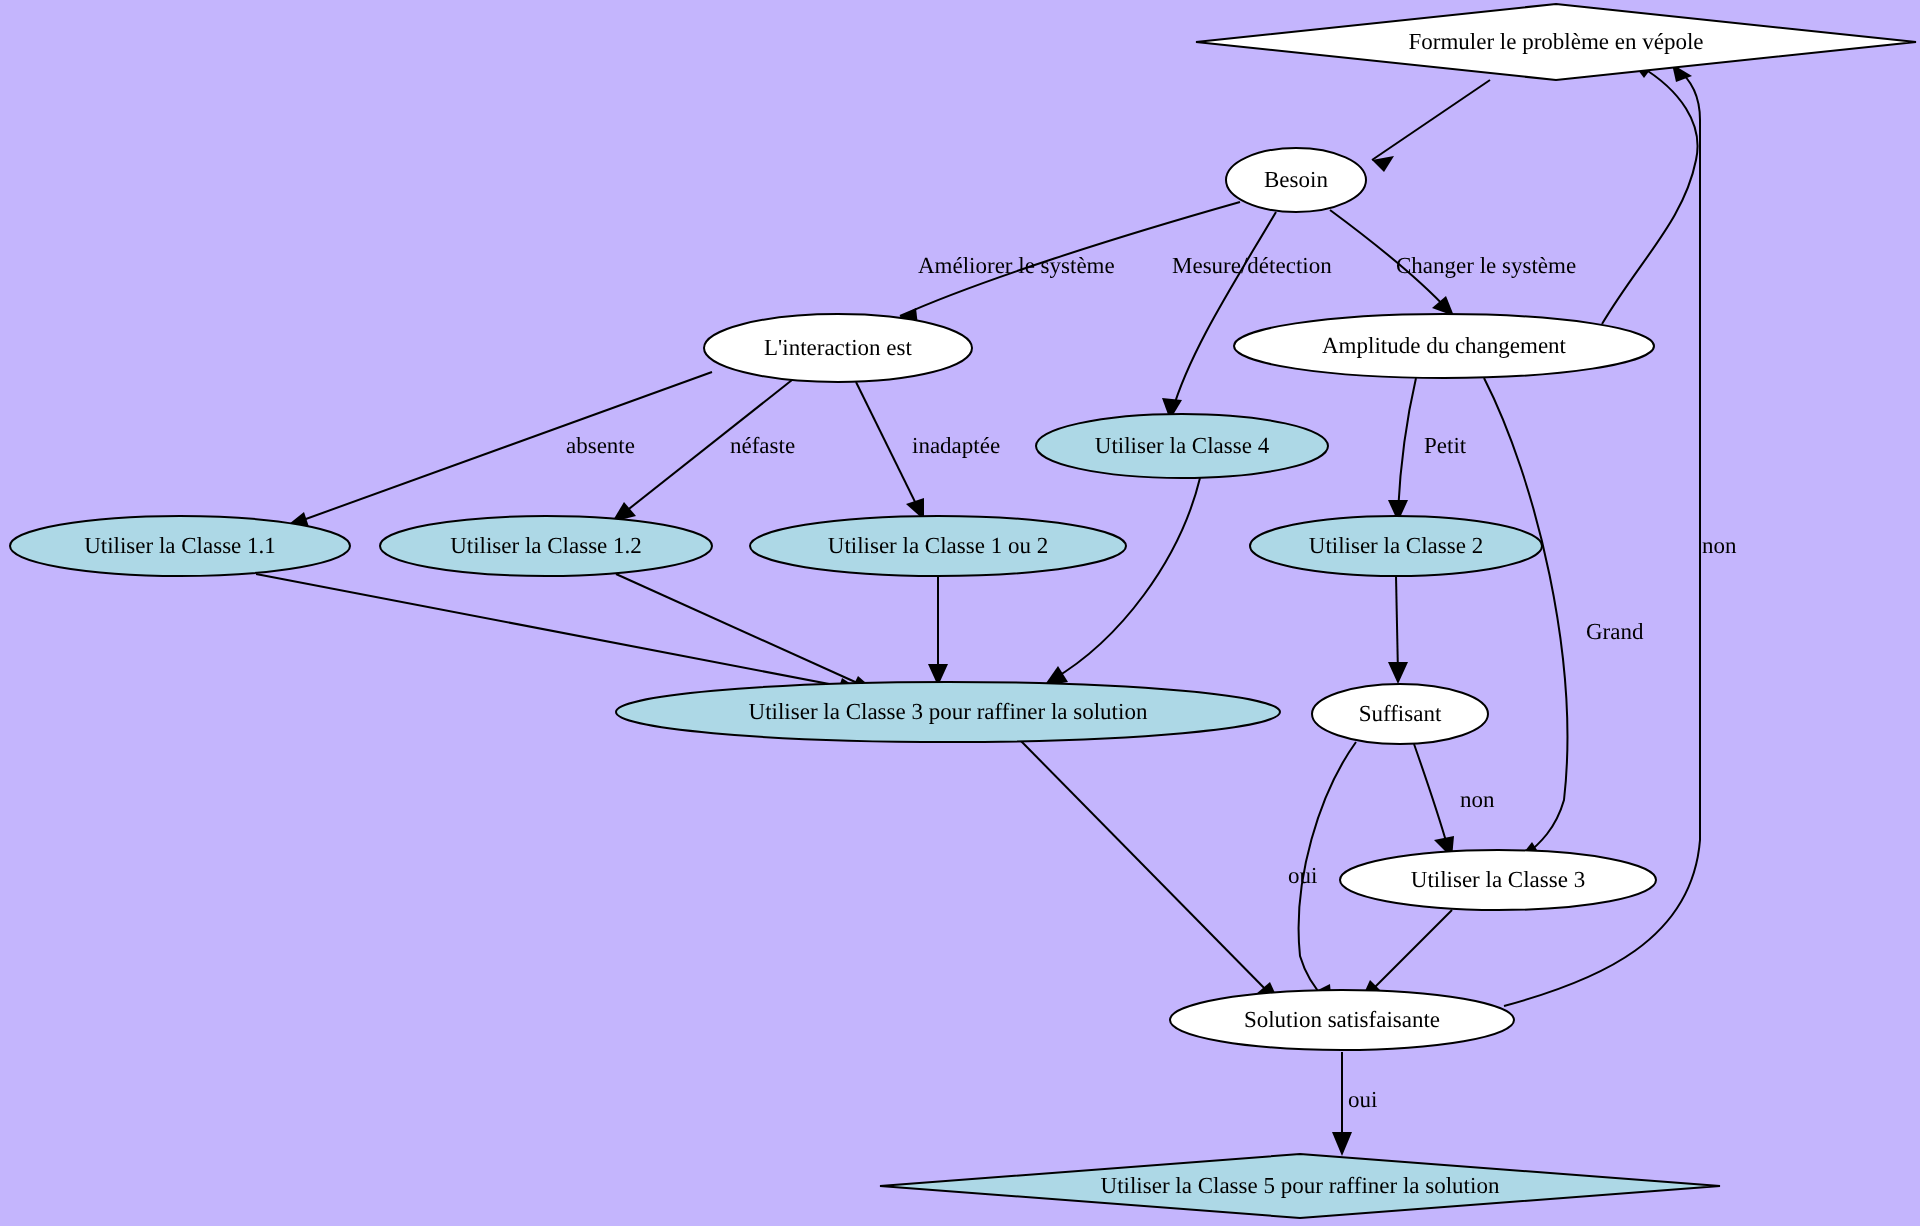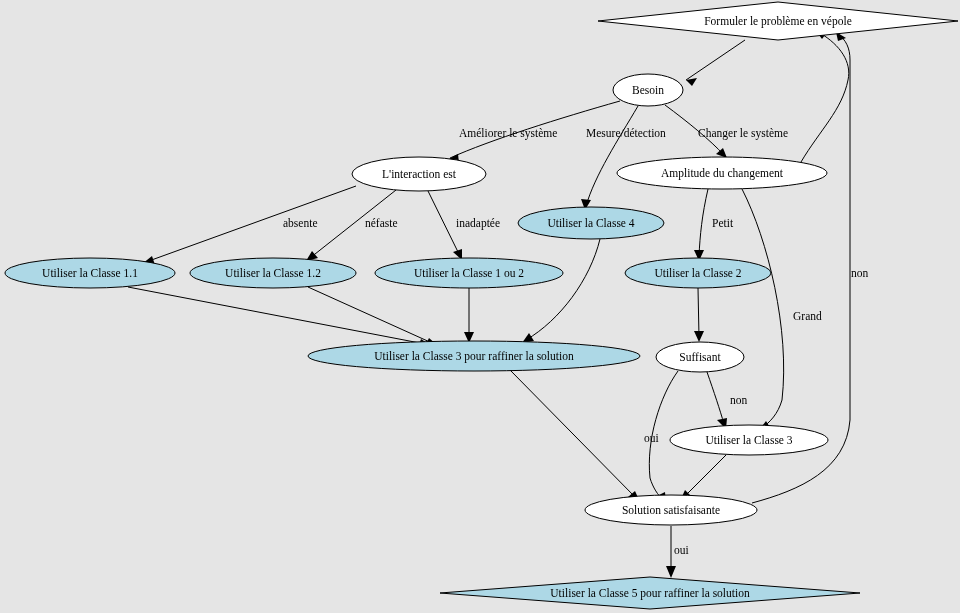--- a/index.html
+++ b/index.html
@@ -4,21 +4,21 @@
 <style>
   html, body {
     margin: 0;
     padding: 0;
     background: #ffffff;
   }
   #canvas {
     position: relative;
     width: 960px;
     height: 613px;
-    background: #e5e5e5;
+    background: #c4b5fd;
     overflow: hidden;
     font-family: "Liberation Serif", "DejaVu Serif", serif;
   }
   svg#graph {
     position: absolute;
     top: 0;
     left: 0;
     width: 960px;
     height: 613px;
   }

